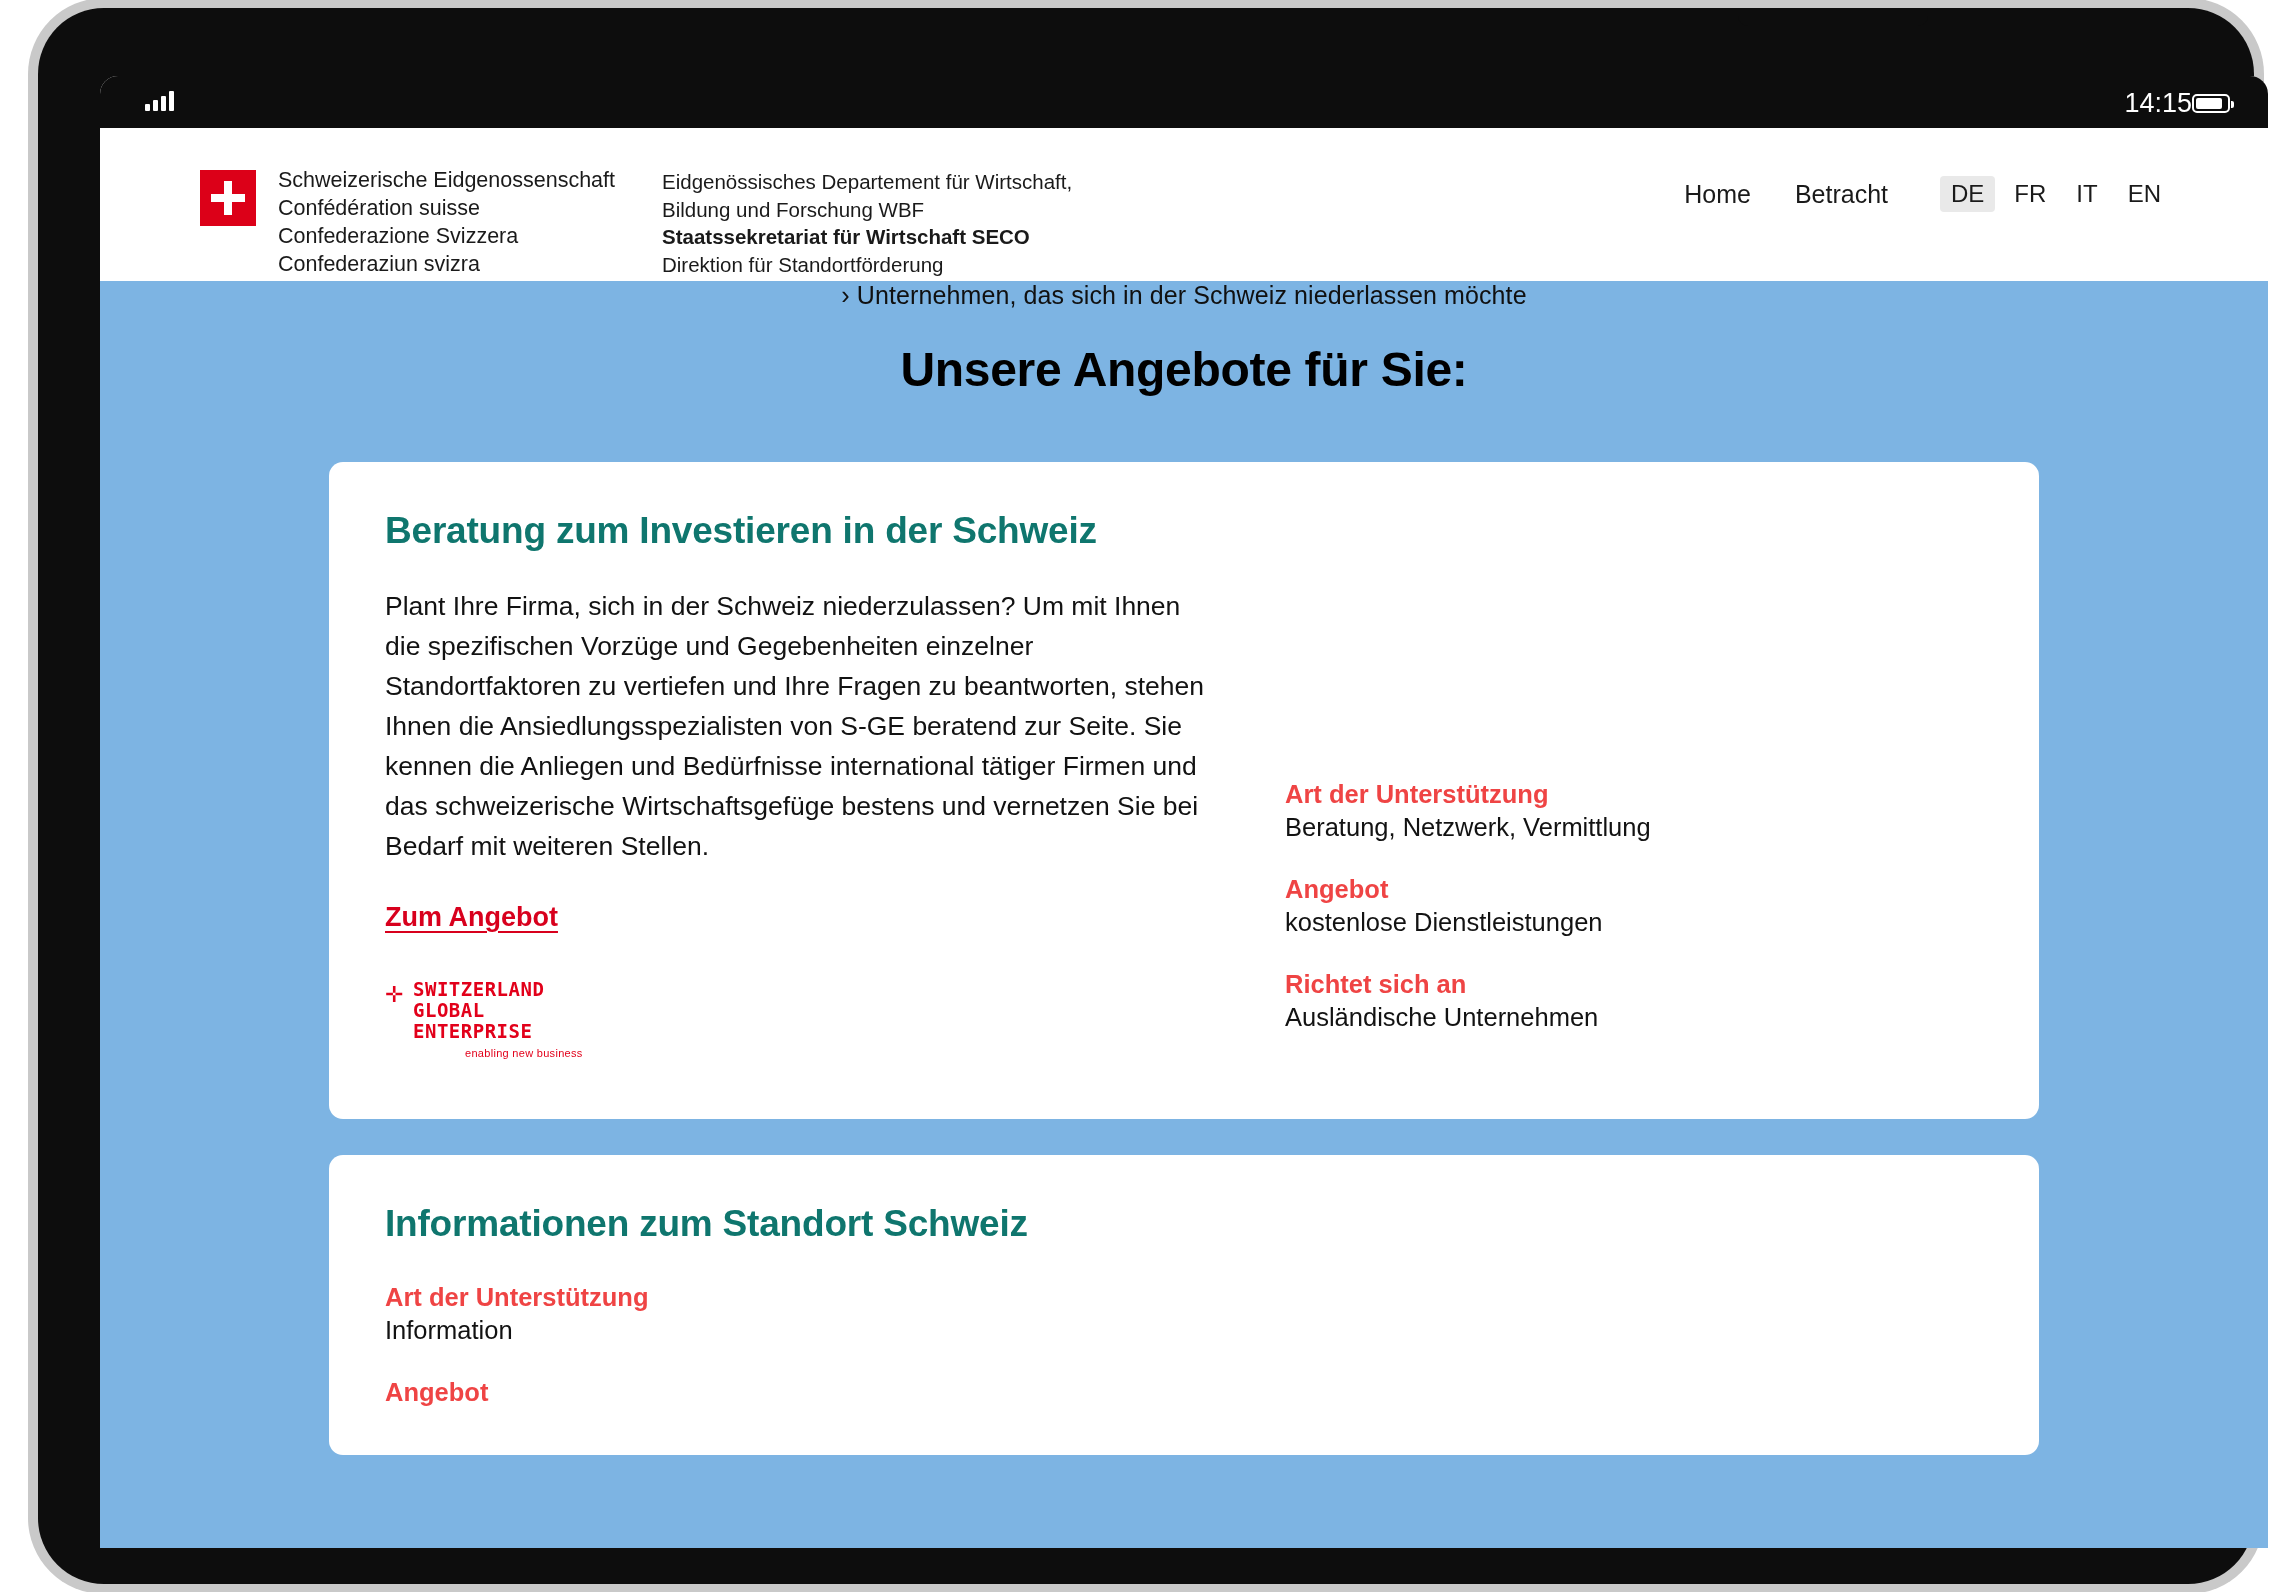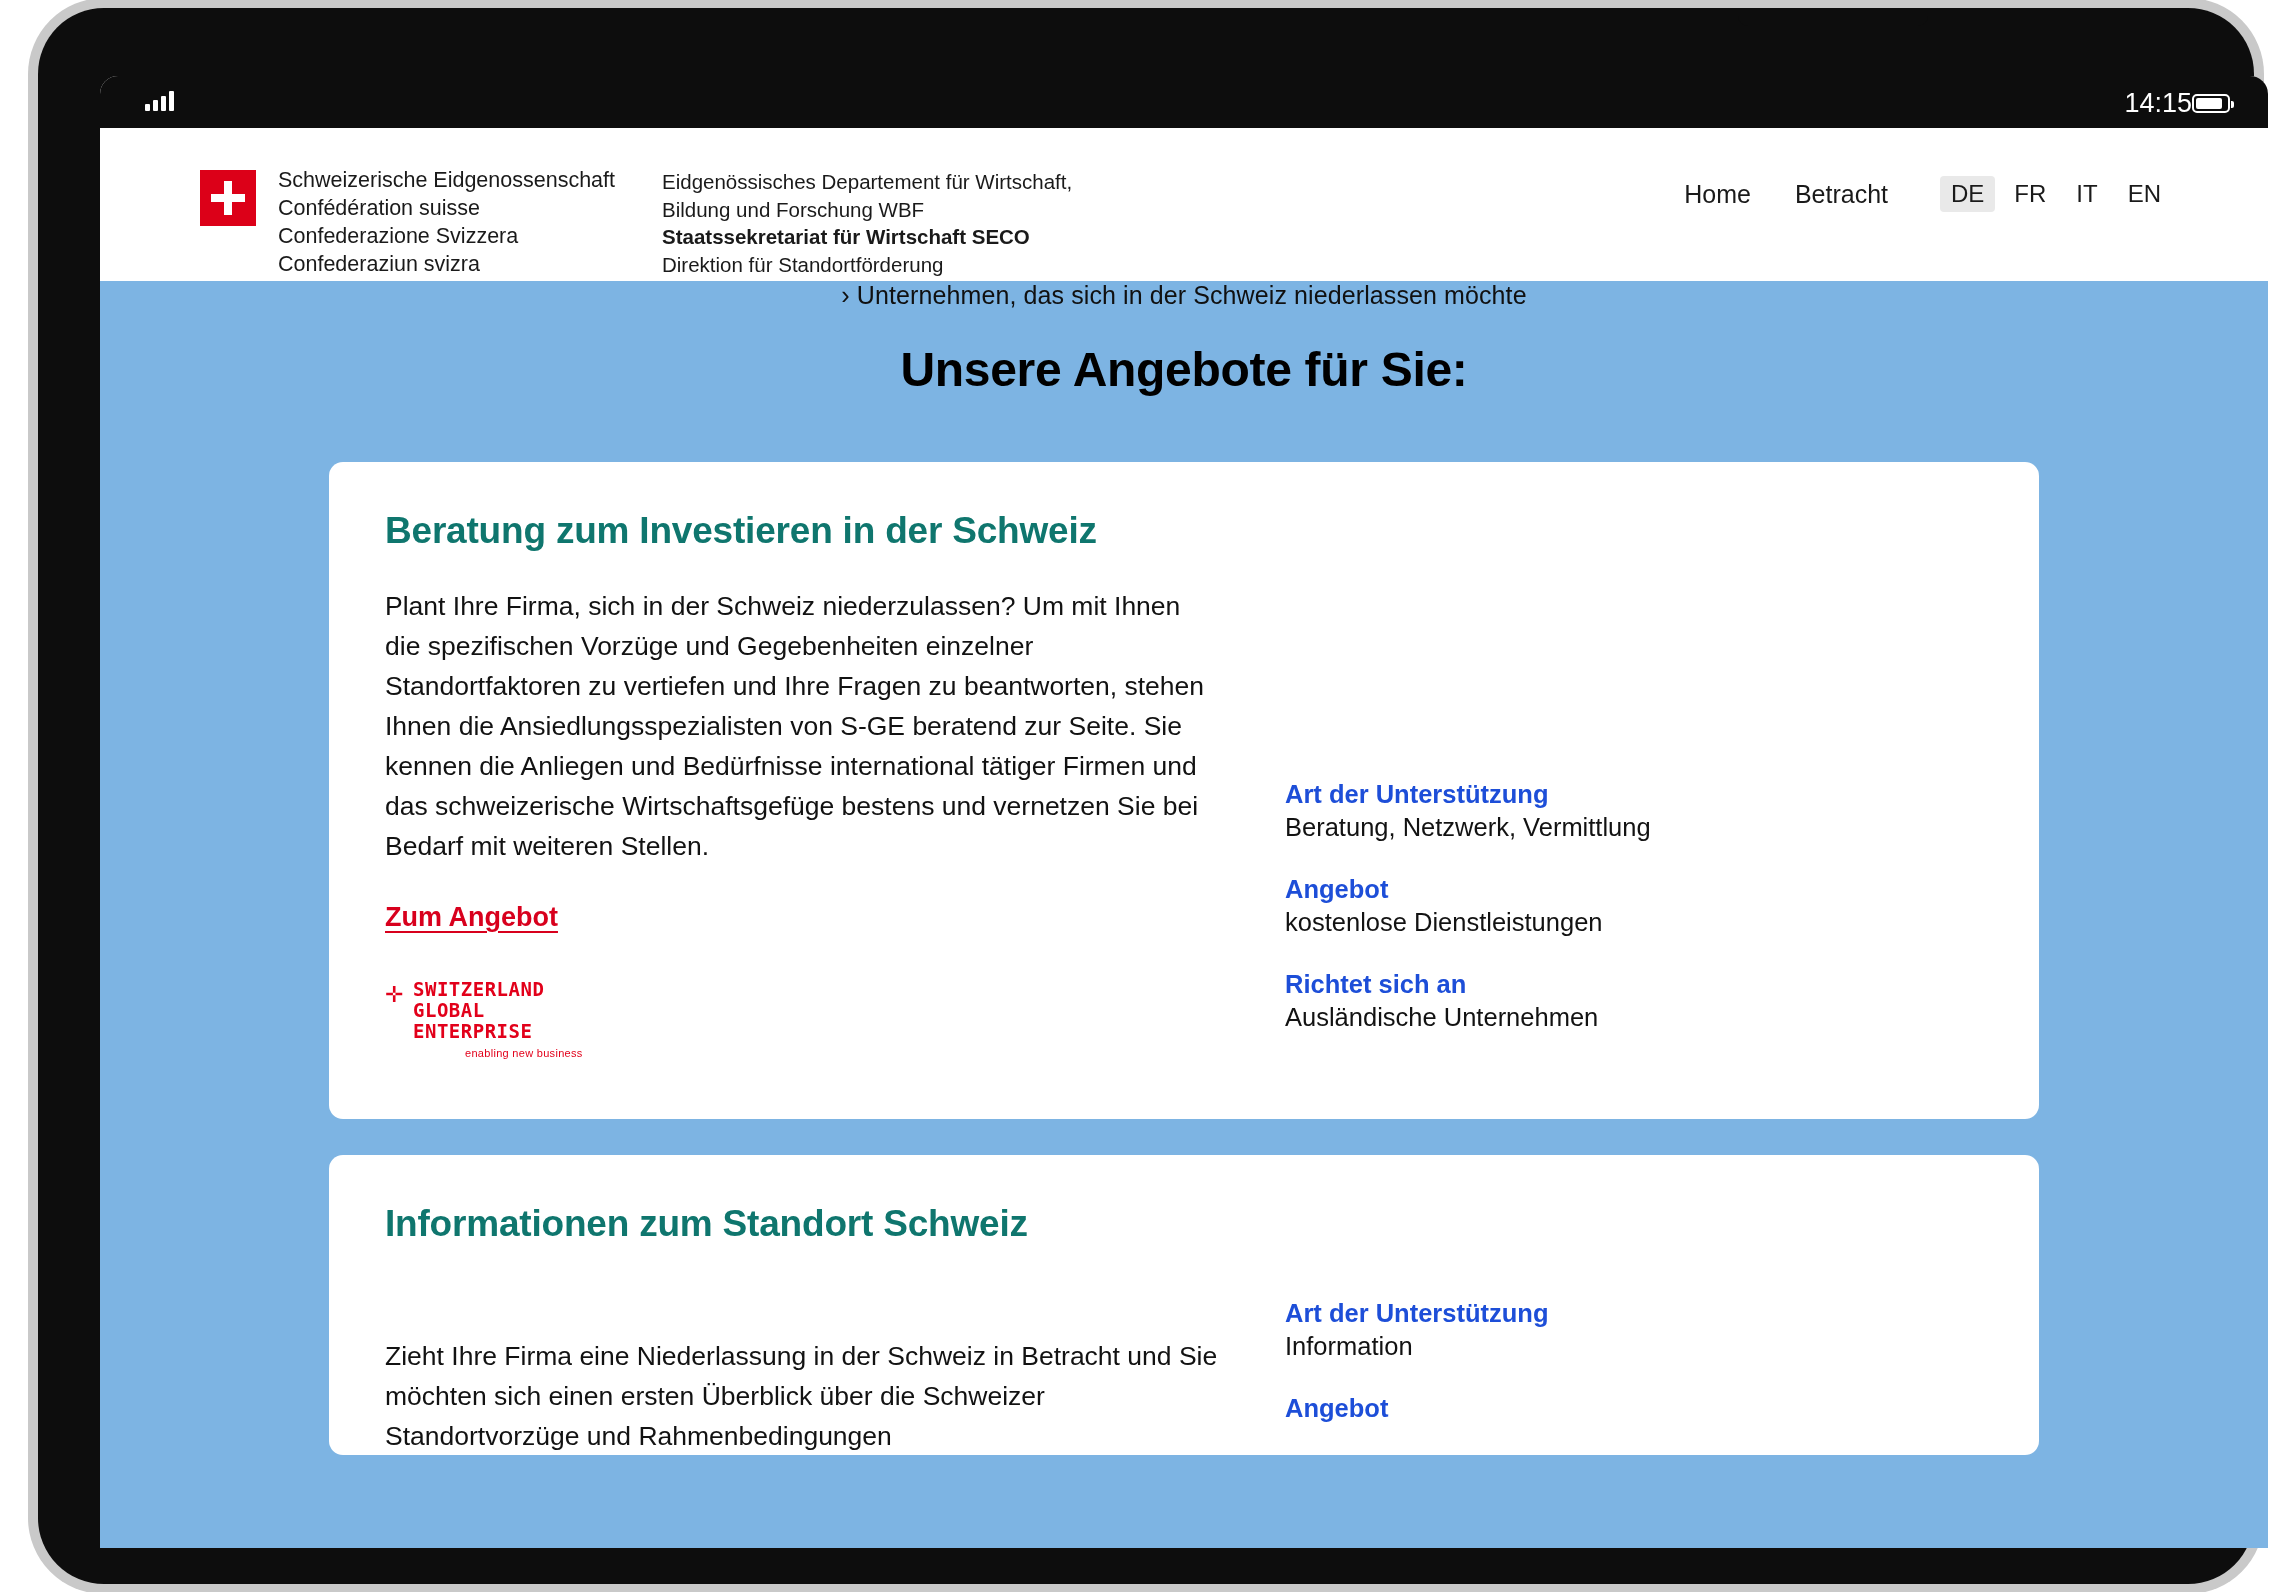--- a/index.html
+++ b/index.html
@@ -269,23 +269,22 @@
     color: #d8001d;
     text-decoration: underline;
     text-underline-offset: 5px;
     cursor: pointer;
   }
 
   .meta-block { margin-bottom: 33px; }
   .meta-label {
     font-size: 25.5px;
     font-weight: bold;
-    color: #1d4ed8;
+    color: #ef4444;
     margin-bottom: 4px;
-    margin-top: 16px;
   }
   .meta-value {
     font-size: 25.5px;
     color: #121212;
   }
 
   
   .sge-logo {
     margin-top: 46px;
     position: relative;
@@ -408,23 +407,20 @@
               <div class="meta-label">Richtet sich an</div>
               <div class="meta-value">Ausländische Unternehmen</div>
             </div>
           </div>
         </div>
       </div>
 
       <div class="card card-2">
         <div class="card-title">Informationen zum Standort Schweiz</div>
         <div class="card-cols">
-          <div class="col-left">
-            <div class="card-text">Zieht Ihre Firma eine Niederlassung in der Schweiz in Betracht und Sie möchten sich einen ersten Überblick über die Schweizer Standortvorzüge und Rahmenbedingungen</div>
-          </div>
           <div class="col-right">
             <div class="meta-block">
               <div class="meta-label">Art der Unterstützung</div>
               <div class="meta-value">Information</div>
             </div>
             <div class="meta-block">
               <div class="meta-label">Angebot</div>
             </div>
           </div>
         </div>

